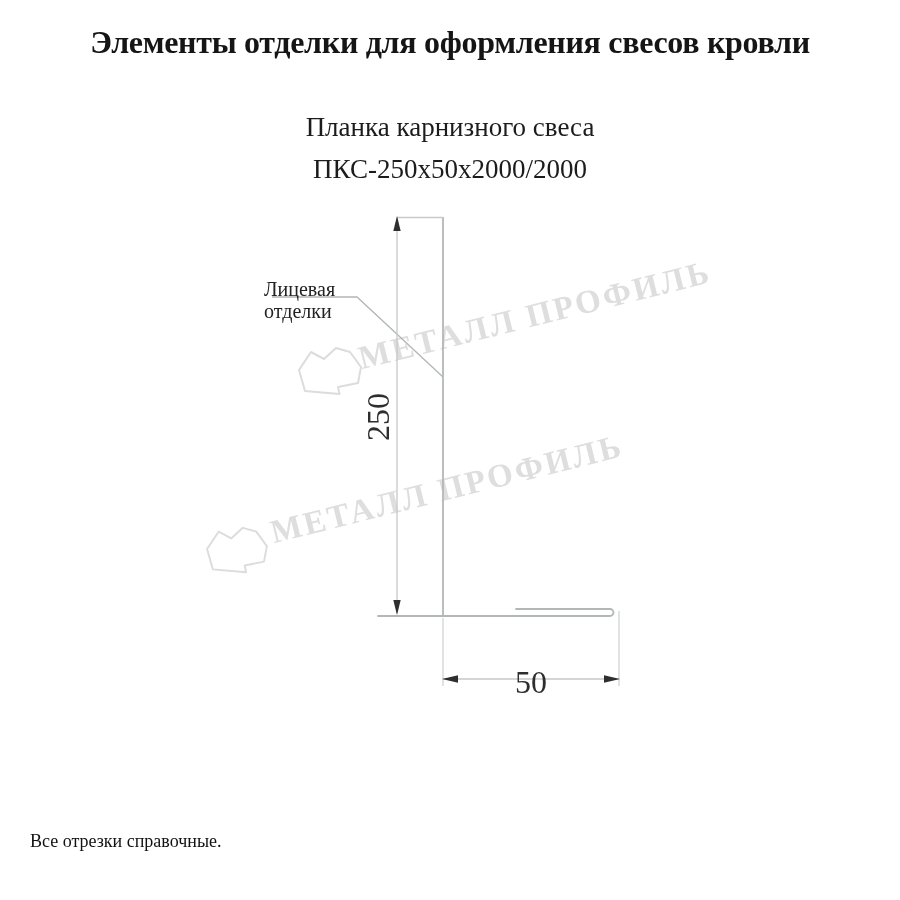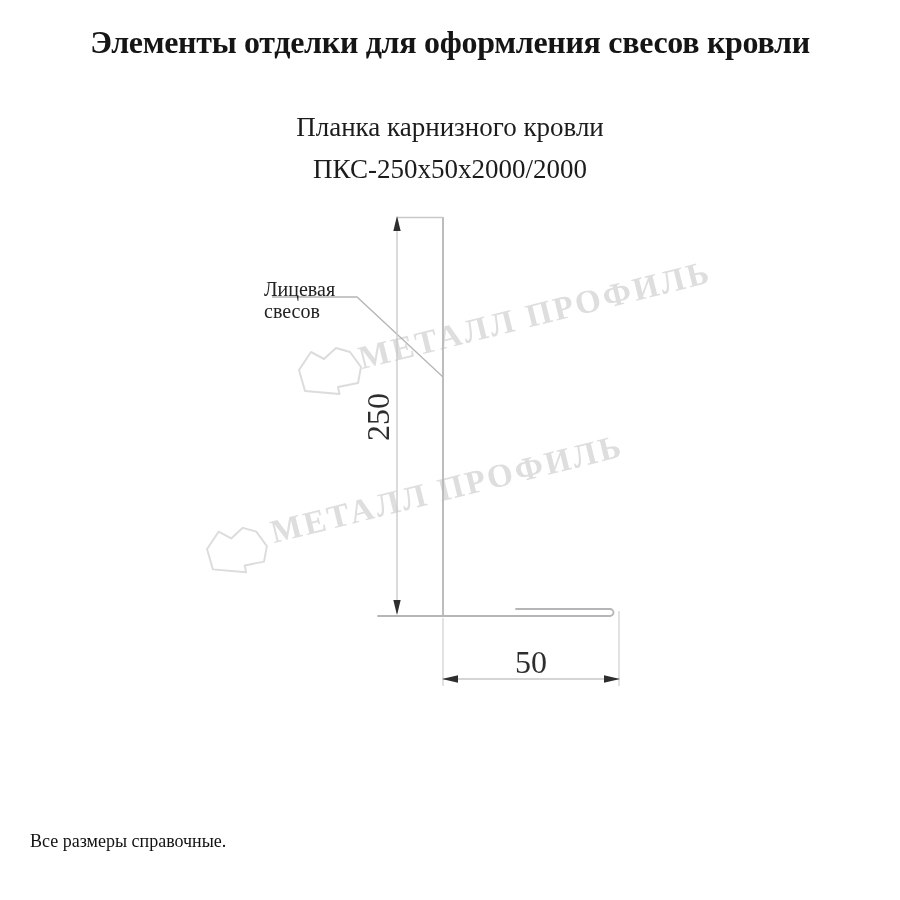--- a/index.html
+++ b/index.html
@@ -33,34 +33,34 @@
   #draw-svg{position:absolute;left:0;top:0;}
   .face-label{
     position:absolute;left:264px;top:278px;width:100px;text-align:left;
     font-size:20px;line-height:22px;color:#222222;
   }
   .dim-text{
     position:absolute;color:#2e2e2e;font-size:32px;text-align:center;
   }
   .dim-text.h{left:342px;top:400px;width:72px;height:34px;line-height:34px;
     transform:rotate(-90deg);transform-origin:center center;}
-  .dim-text.w{left:501px;top:646px;width:60px;height:32px;line-height:32px;}
+  .dim-text.w{left:501px;top:666px;width:60px;height:32px;line-height:32px;}
   
   .footer{
     position:absolute;left:30px;top:830px;color:#121212;
     font-size:18px;line-height:23px;
   }
 </style>
 </head>
 <body>
 
 <div id="page">
 
   <div class="title">Элементы отделки для оформления свесов кровли</div>
-  <div class="subtitle s1">Планка карнизного кровли</div>
+  <div class="subtitle s1">Планка карнизного свеса</div>
   <div class="subtitle s2">ПКС-250х50х2000/2000</div>
 
   <svg class="wm-logo upper" width="76" height="58" viewBox="0 0 76 58">
     <path d="M 8 27 L 20 9 L 33 16 L 45 5 L 59 9 L 70 24 L 67 40 L 47 44 L 48.5 51 L 14 48 Z" fill="none" stroke="#dcdcdc" stroke-width="2" stroke-linejoin="round"></path>
   </svg>
   <svg class="wm-logo lower" width="74" height="56" viewBox="0 0 76 58">
     <path d="M 8 27 L 20 9 L 33 16 L 45 5 L 59 9 L 70 24 L 67 40 L 47 44 L 48.5 51 L 14 48 Z" fill="none" stroke="#dcdcdc" stroke-width="2" stroke-linejoin="round"></path>
   </svg>
 
   <div class="wm-text upper">МЕТАЛЛ ПРОФИЛЬ</div>
@@ -81,23 +81,23 @@
 
     <line x1="443" y1="618" x2="443" y2="686" stroke="#cdd0d0" stroke-width="1.2"></line>
     <line x1="619" y1="611" x2="619" y2="686" stroke="#cdd0d0" stroke-width="1.2"></line>
     <line x1="443" y1="679" x2="619" y2="679" stroke="#c6c9c9" stroke-width="1.3"></line>
     <polygon points="442,679 458,675.3 458,682.7" fill="#2e2e2e"></polygon>
     <polygon points="620,679 604,675.3 604,682.7" fill="#2e2e2e"></polygon>
   </svg>
 
   <div class="face-label">
     <div>Лицевая</div>
-    <div>свесов</div>
+    <div>отделки</div>
   </div>
 
   <div class="dim-text h">250</div>
   <div class="dim-text w">50</div>
 
   <div class="footer">
-    <div>Все размеры справочные.</div>
+    <div>Все отрезки справочные.</div>
   </div>
 
 </div>
 
 </body></html>

